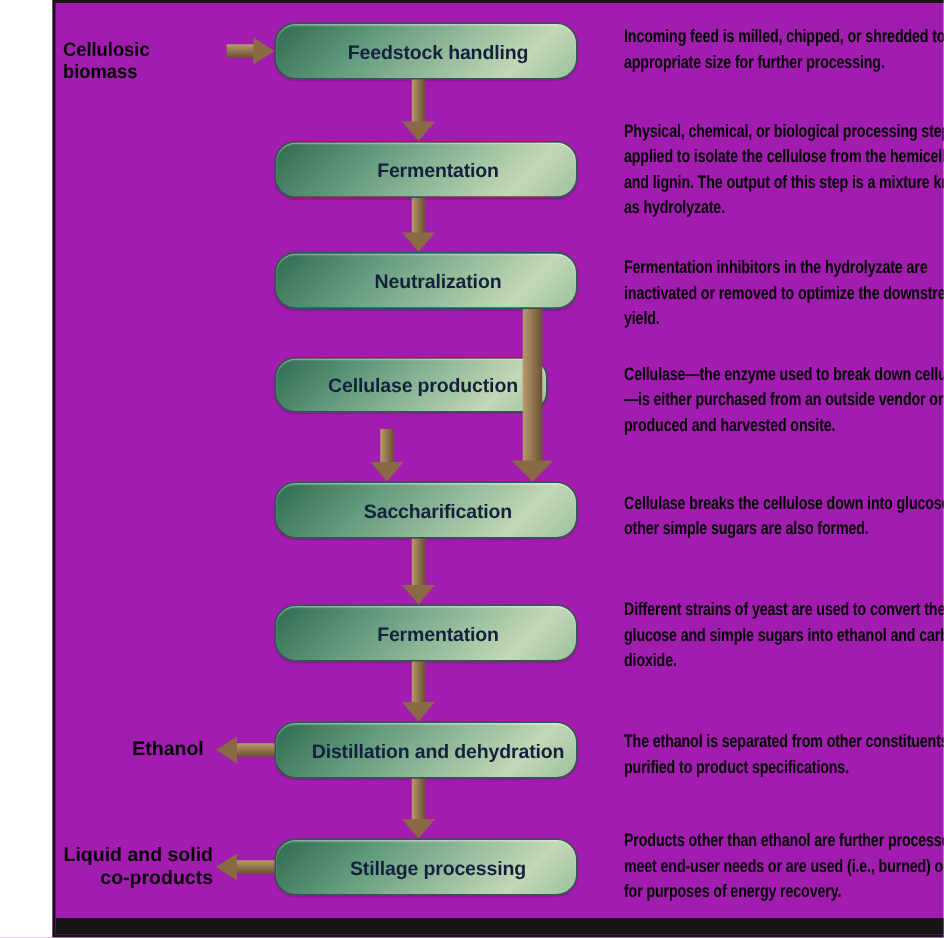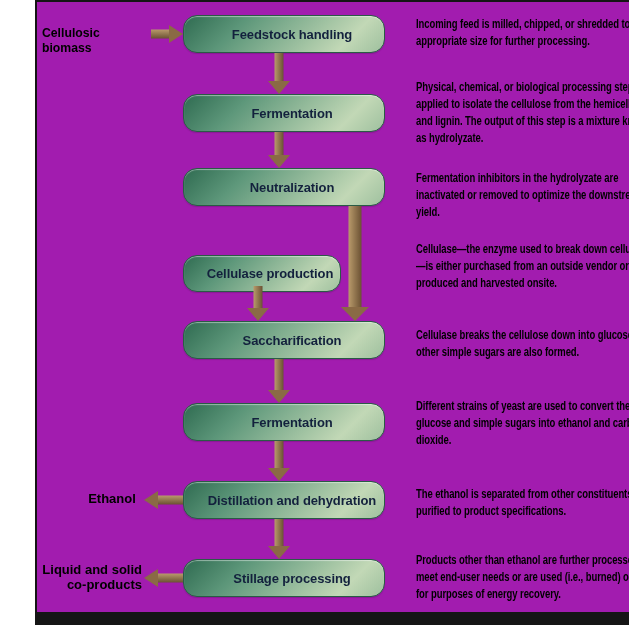--- a/index.html
+++ b/index.html
@@ -95,21 +95,21 @@
 
   <div class="side-label" style="left:5px;top:23px;width:110px;transform:scaleX(0.94);transform-origin:0 0;">Cellulosic biomass</div>
   <div class="h-arrow right" style="left:114px;top:23px;width:32px;">
     <div class="h-shaft"></div>
     <div class="h-head"></div>
   </div>
 
   <div class="box" style="top:13px;">Feedstock handling</div>
   <div class="box" style="top:92px;">Fermentation</div>
   <div class="box" style="top:166px;">Neutralization</div>
-  <div class="box" style="top:253px;width:158px;height:37px;">Cellulase production</div>
+  <div class="box" style="top:236px;width:182px;height:37px;">Cellulase production</div>
   <div class="box" style="top:319px;">Saccharification</div>
   <div class="box" style="top:479px;">Distillation and dehydration</div>
   <div class="box" style="top:401px;">Fermentation</div>
   <div class="box" style="top:557px;">Stillage processing</div>
 
   <div class="v-arrow" style="left:231px;top:51px;height:41px;">
     <div class="v-shaft"></div>
     <div class="v-head"></div>
   </div>
   <div class="v-arrow" style="left:231px;top:130px;height:36px;">

